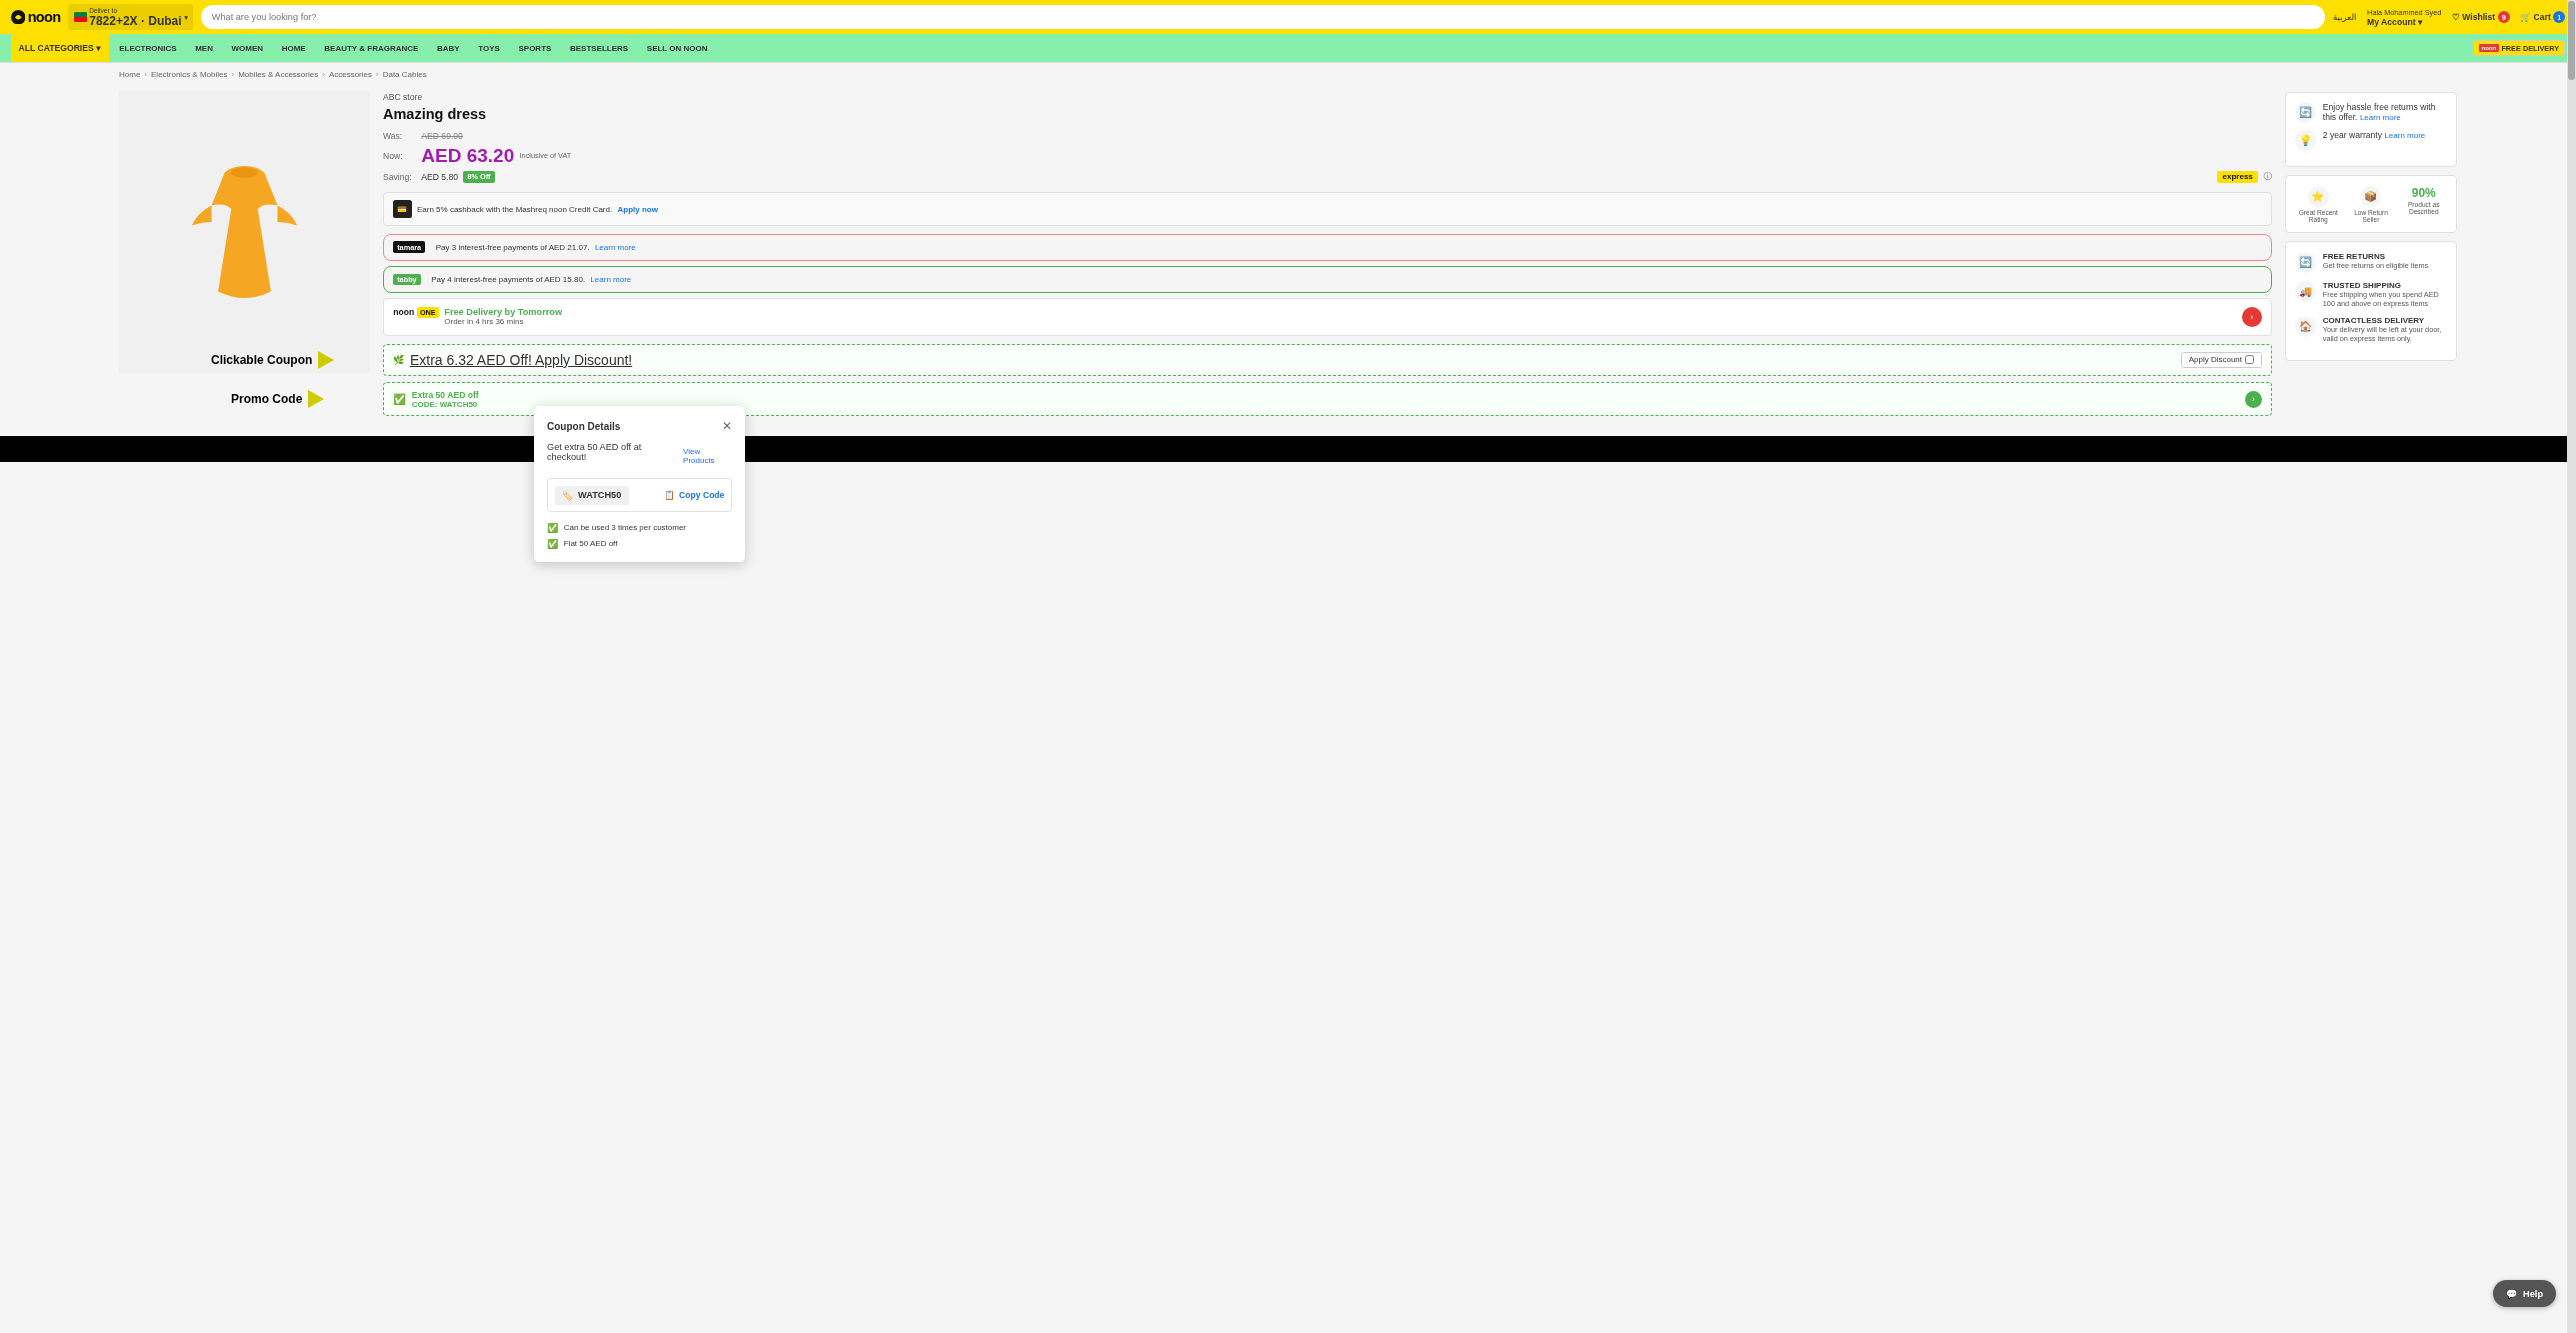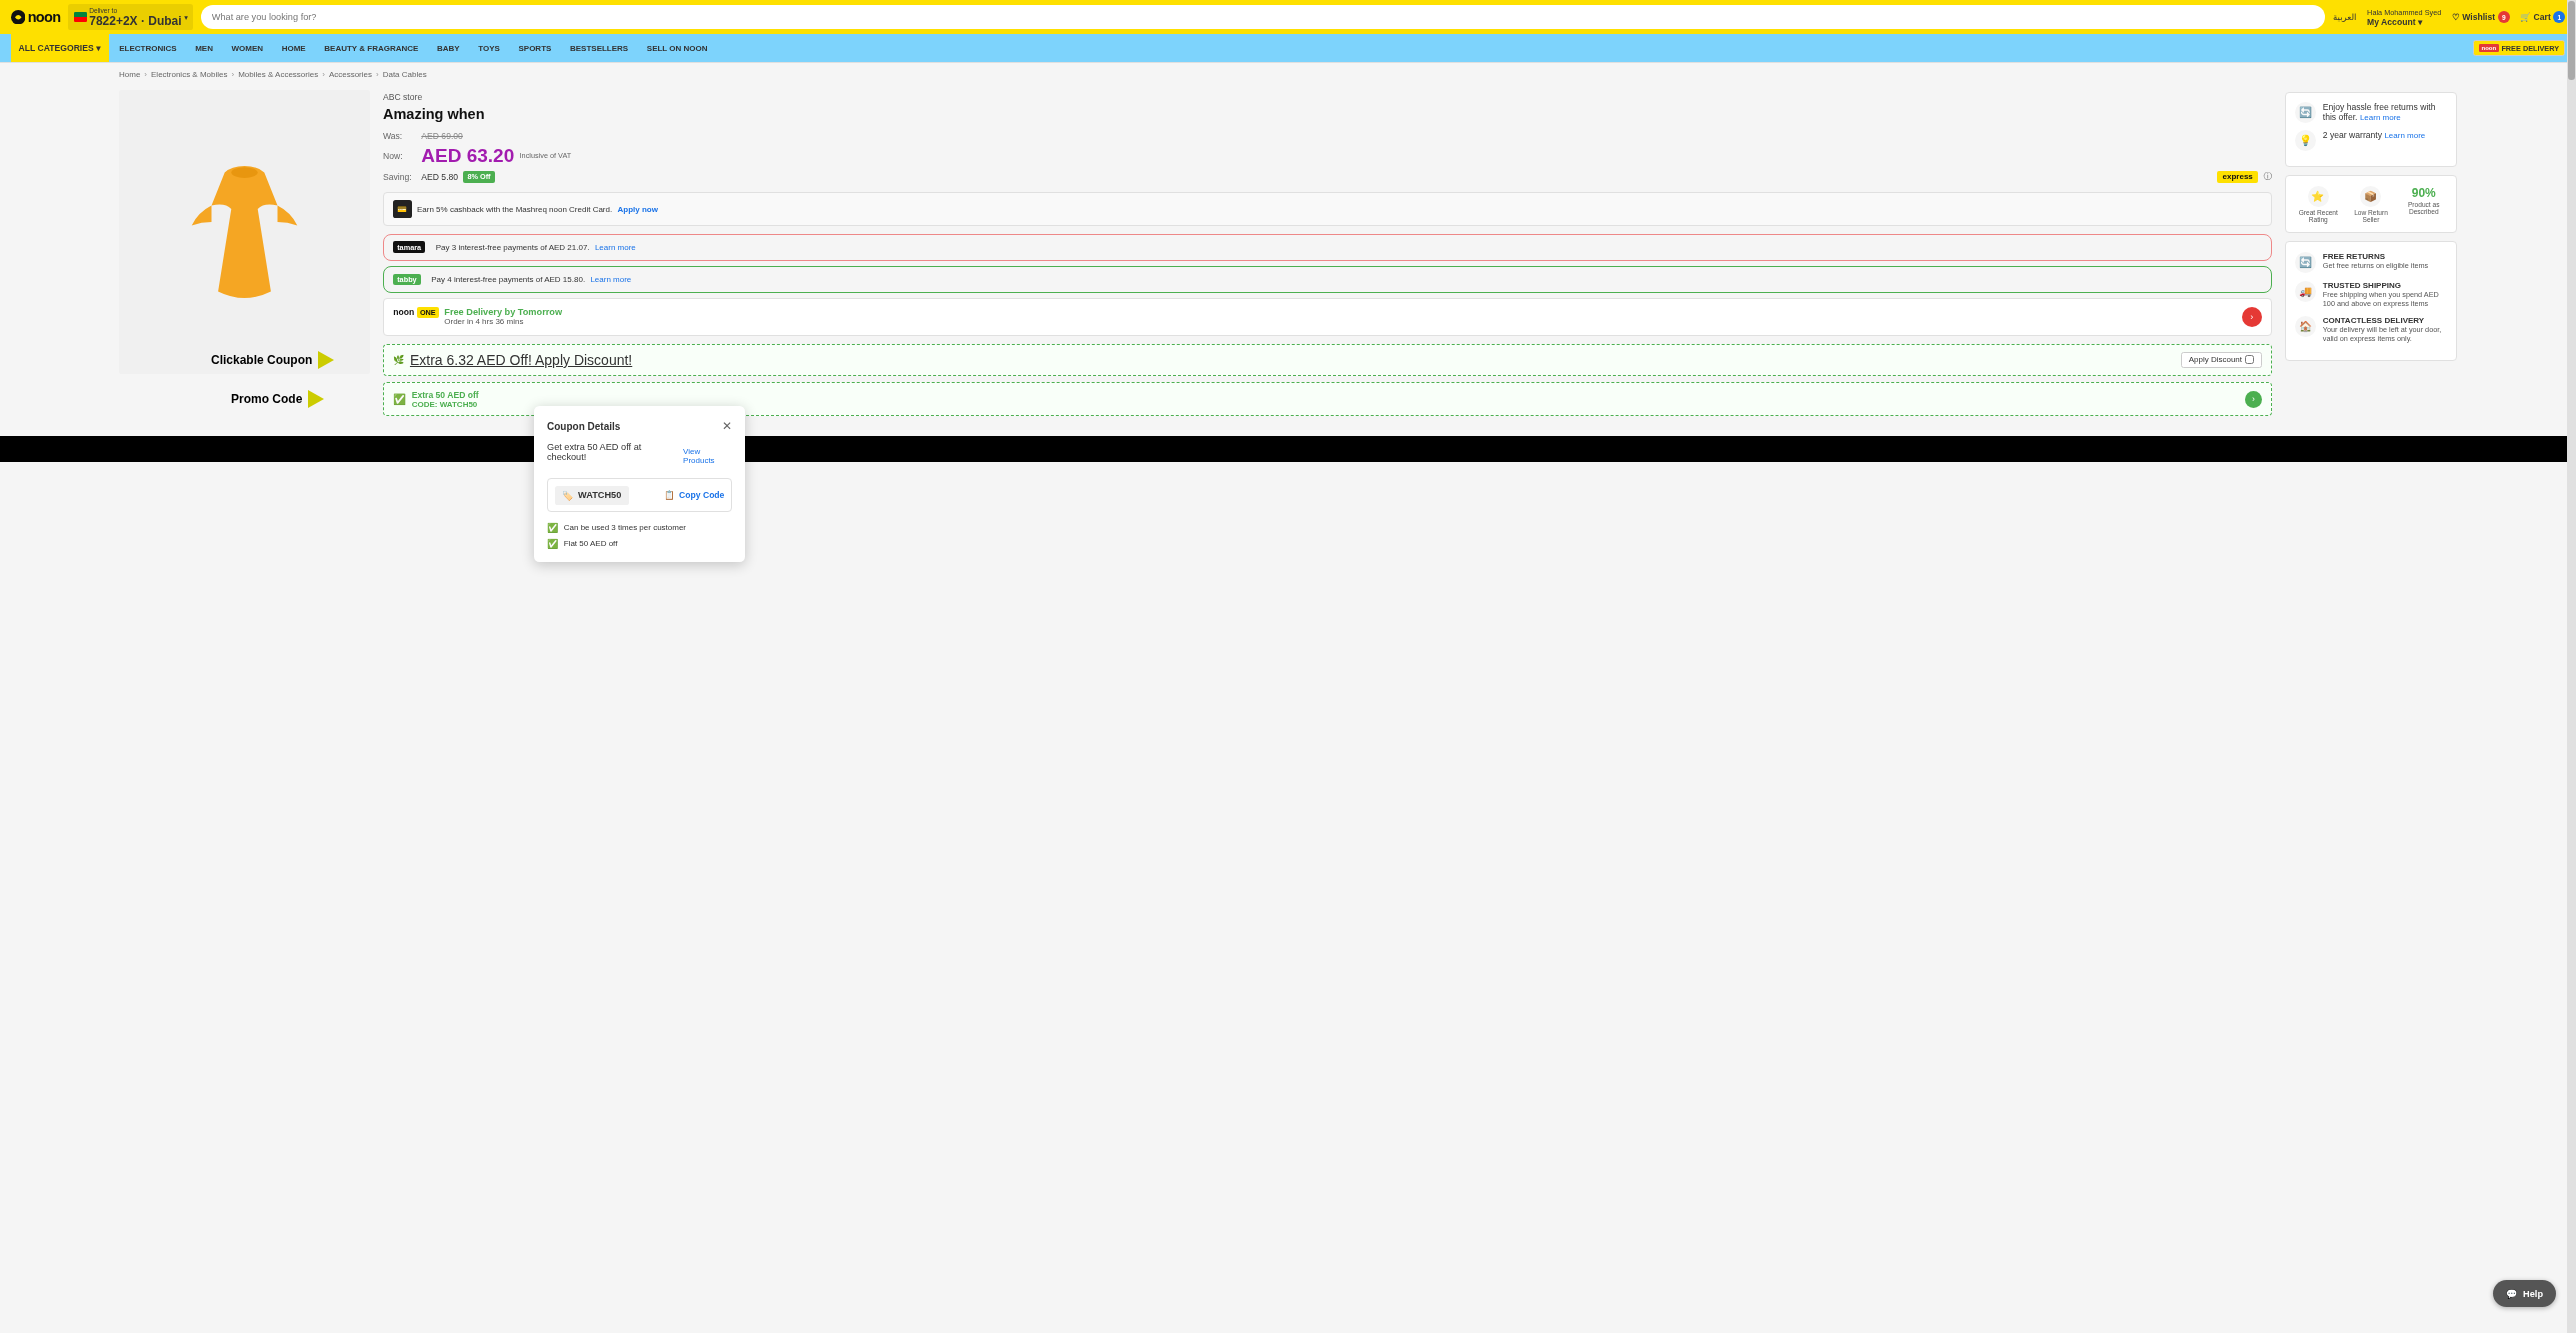--- a/index.html
+++ b/index.html
@@ -9,21 +9,21 @@
     .header { background: #fee000; display: flex; align-items: center; padding: 5.3px 10.6px; gap: 8px; height: 34px; }
     .logo { display: flex; align-items: center; gap: 2.6px; }
     .deliver-box { display: flex; align-items: center; gap: 2.6px; font-size: 7.3px; color: #333; background: rgba(0,0,0,0.08); border-radius: 2.6px; padding: 2.6px 5.3px; cursor: pointer; white-space: nowrap; }
     .flag { width: 13px; height: 9.2px; background: linear-gradient(to bottom, #00843D 50%, #FF0000 50%); border-radius: 1.3px; position: relative; overflow: hidden; }
     .search-bar { flex: 1; height: 24px; border: none; border-radius: 13px; padding: 0 10.6px; font-size: 9.2px; outline: none; background: white; }
     .header-right { display: flex; align-items: center; gap: 10.6px; margin-left: auto; text-align: center; }
     .arabic-link { font-size: 8.6px; color: #333; cursor: pointer; }
     .wishlist-btn, .cart-btn { display: flex; align-items: center; gap: 2.6px; font-size: 8.6px; font-weight: bold; color: #333; cursor: pointer; position: relative; }
 
     
-    .navbar { background: #7dd3fc; display: flex; align-items: center; padding: 0 10.6px; border-bottom: 0.7px solid #e0e0e0; height: 29px; gap: 2.6px; }
+    .navbar { background: #86efac; display: flex; align-items: center; padding: 0 10.6px; border-bottom: 0.7px solid #e0e0e0; height: 29px; gap: 2.6px; }
     .all-categories { display: flex; align-items: center; gap: 2.6px; background: #fee000; padding: 0 8px; height: 100%; font-weight: bold; font-size: 8.6px; cursor: pointer; }
     .nav-item { padding: 0 8px; height: 100%; display: flex; align-items: center; font-size: 8px; font-weight: 600; color: #333; cursor: pointer; text-transform: uppercase; white-space: nowrap; }
     .free-delivery-badge { margin-left: auto; background: #fee000; border: 0.7px solid #ccc; border-radius: 2.6px; padding: 2.6px 5.3px; font-size: 7.3px; font-weight: bold; display: flex; align-items: center; gap: 2.6px; }
 
     
     .breadcrumb { padding: 6.6px 119px; font-size: 8px; color: #666; display: flex; gap: 4px; align-items: center; background: #f5f5f5; }
     .breadcrumb a { color: #666; text-decoration: none; cursor: pointer; }
     .breadcrumb-sep { color: #999; }
 
     
@@ -203,21 +203,21 @@
 
       <ellipse cx="90" cy="10" rx="20" ry="8" fill="#e8960f"></ellipse>
 
       <path d="M40,60 Q20,70 10,90 Q25,85 40,85Z" fill="#f5a623"></path>
       <path d="M140,60 Q160,70 170,90 Q155,85 140,85Z" fill="#f5a623"></path>
     </svg>
   </div>
 
   <div class="product-info">
     <div class="store-name">ABC store</div>
-    <div class="product-title">Amazing when</div>
+    <div class="product-title">Amazing dress</div>
 
     <div class="price-row">
       <span class="label">Was:</span>
       <span class="was-price">AED 69.00</span>
     </div>
 
     <div class="price-row">
       <span class="label">Now:</span>
       <span class="current-price">AED 63.20</span>
       <span class="vat-text">Inclusive of VAT</span>

